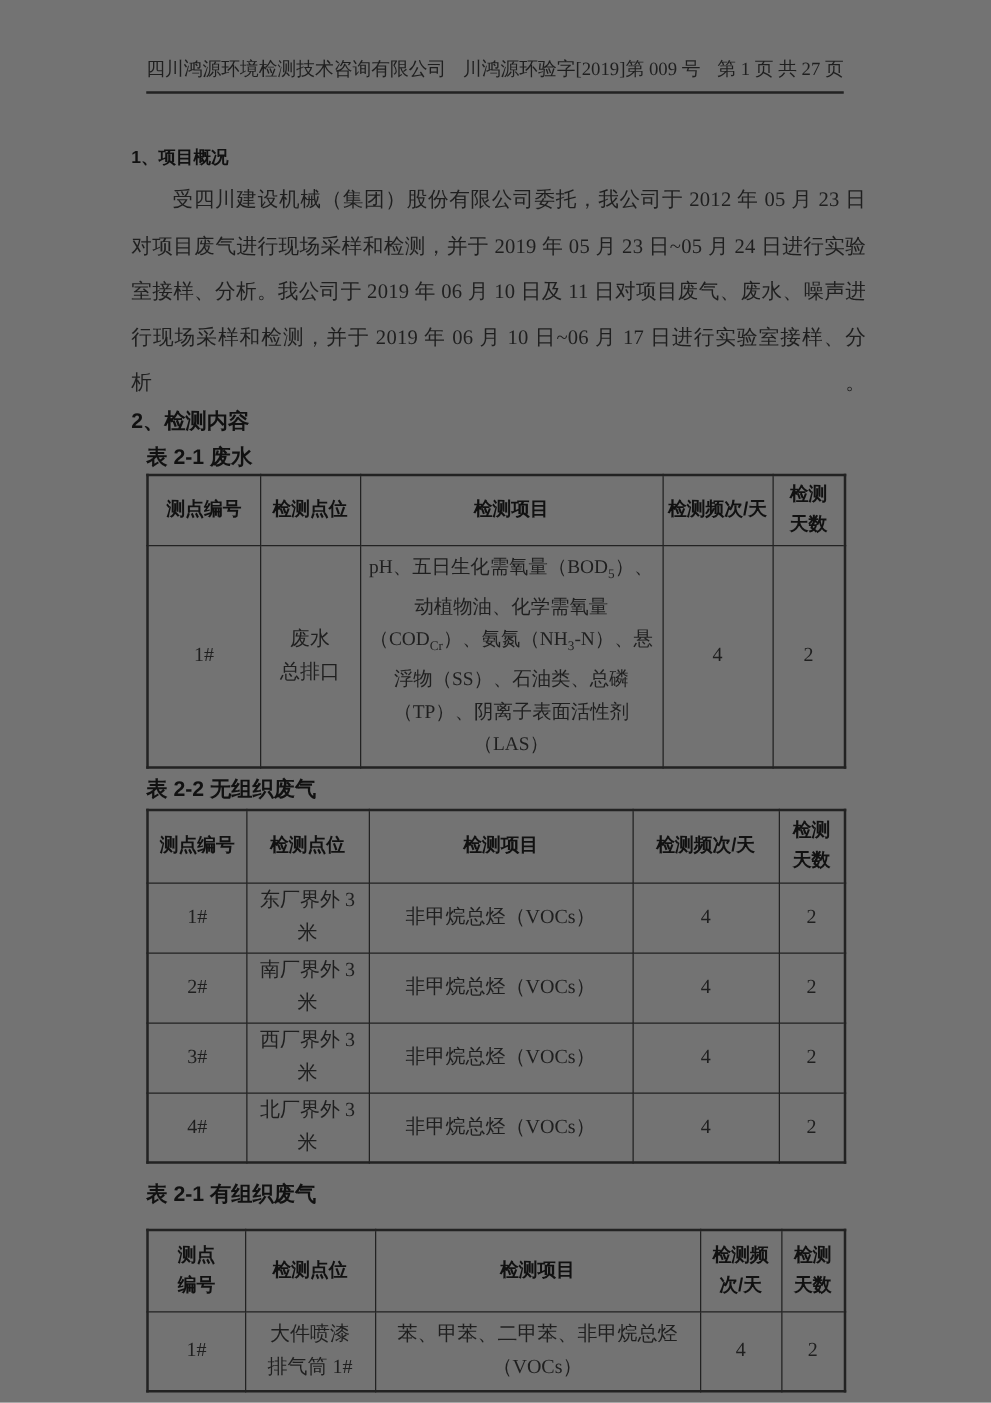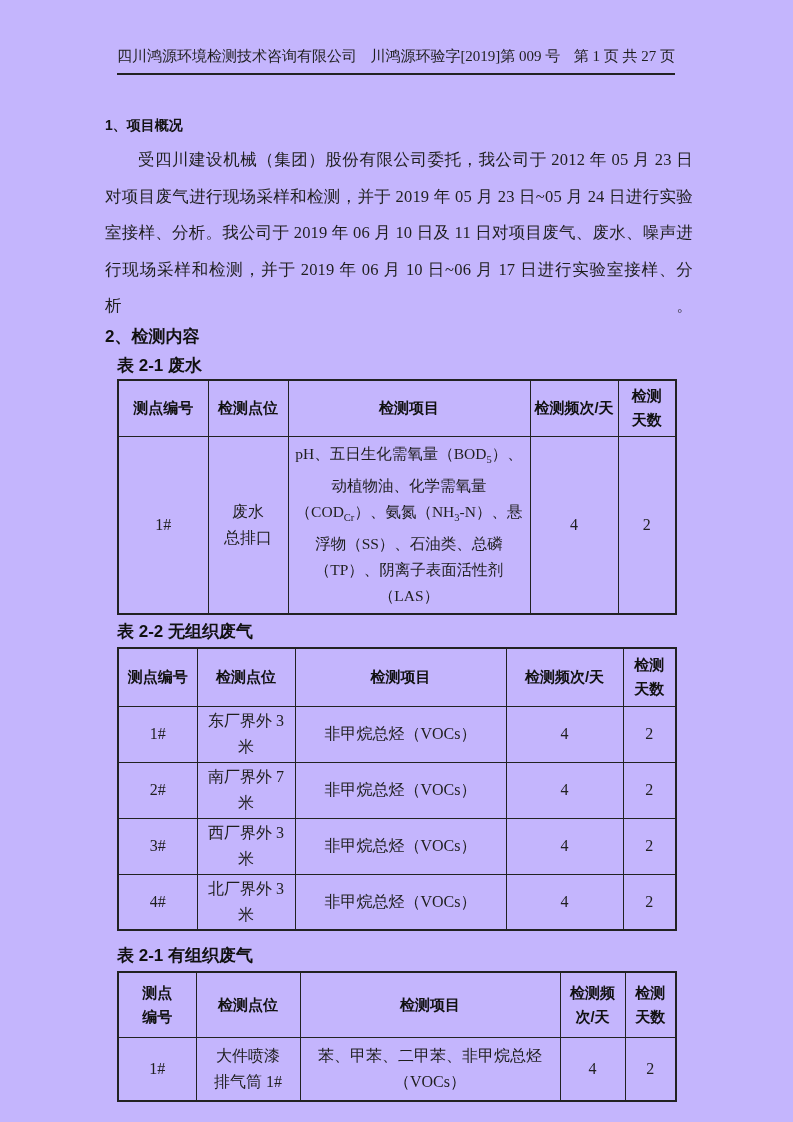--- a/index.html
+++ b/index.html
@@ -3,21 +3,21 @@
 <meta charset="utf-8">
 <style>
   html, body { margin: 0; padding: 0; }
   body {
     width: 793px; height: 1122px;
     background: #ffffff;
     font-family: "Liberation Serif", "DejaVu Serif", serif;
     color: #1f1f1f;
     overflow: hidden;
   }
-  .page { width: 793px; height: 1122px; background: #c4b5fd; }
+  .page { width: 793px; height: 1122px; background: #737373; }
   .doc { padding-top: 46px; margin-left: 105px; width: 588px; }
 
   
   .pageheader {
     width: 558px; margin-left: 12px;
     display: flex; justify-content: space-between; align-items: baseline;
     font-size: 15px; line-height: 20px;
     padding-bottom: 7px;
     border-bottom: 2px solid #222;
     white-space: nowrap;
@@ -59,21 +59,21 @@
   .tcap.c3 { margin-top: 14px; }
 
   
   table.tbl {
     width: 558px; margin-left: 12px;
     border-collapse: collapse; table-layout: fixed;
     border: 2px solid #222;
   }
   table.t1 { margin-top: 2px; }
   table.t2 { margin-top: 4px; }
-  table.t3 { margin-top: 4px; }
+  table.t3 { margin-top: 16px; }
   .tbl th, .tbl td {
     border: 1px solid #222;
     text-align: center; vertical-align: middle;
     padding: 0 2px;
     overflow: hidden;
   }
   .tbl th {
     font-family: "Liberation Sans", "DejaVu Sans", sans-serif;
     font-weight: bold; font-size: 15px; line-height: 24px;
     white-space: nowrap;
@@ -161,21 +161,21 @@
       </tr>
       <tr class="brow">
         <td>1#</td>
         <td>东厂界外 3 米</td>
         <td>非甲烷总烃（VOCs）</td>
         <td>4</td>
         <td>2</td>
       </tr>
       <tr class="brow">
         <td>2#</td>
-        <td>南厂界外 7 米</td>
+        <td>南厂界外 3 米</td>
         <td>非甲烷总烃（VOCs）</td>
         <td>4</td>
         <td>2</td>
       </tr>
       <tr class="brow">
         <td>3#</td>
         <td>西厂界外 3 米</td>
         <td>非甲烷总烃（VOCs）</td>
         <td>4</td>
         <td>2</td>

